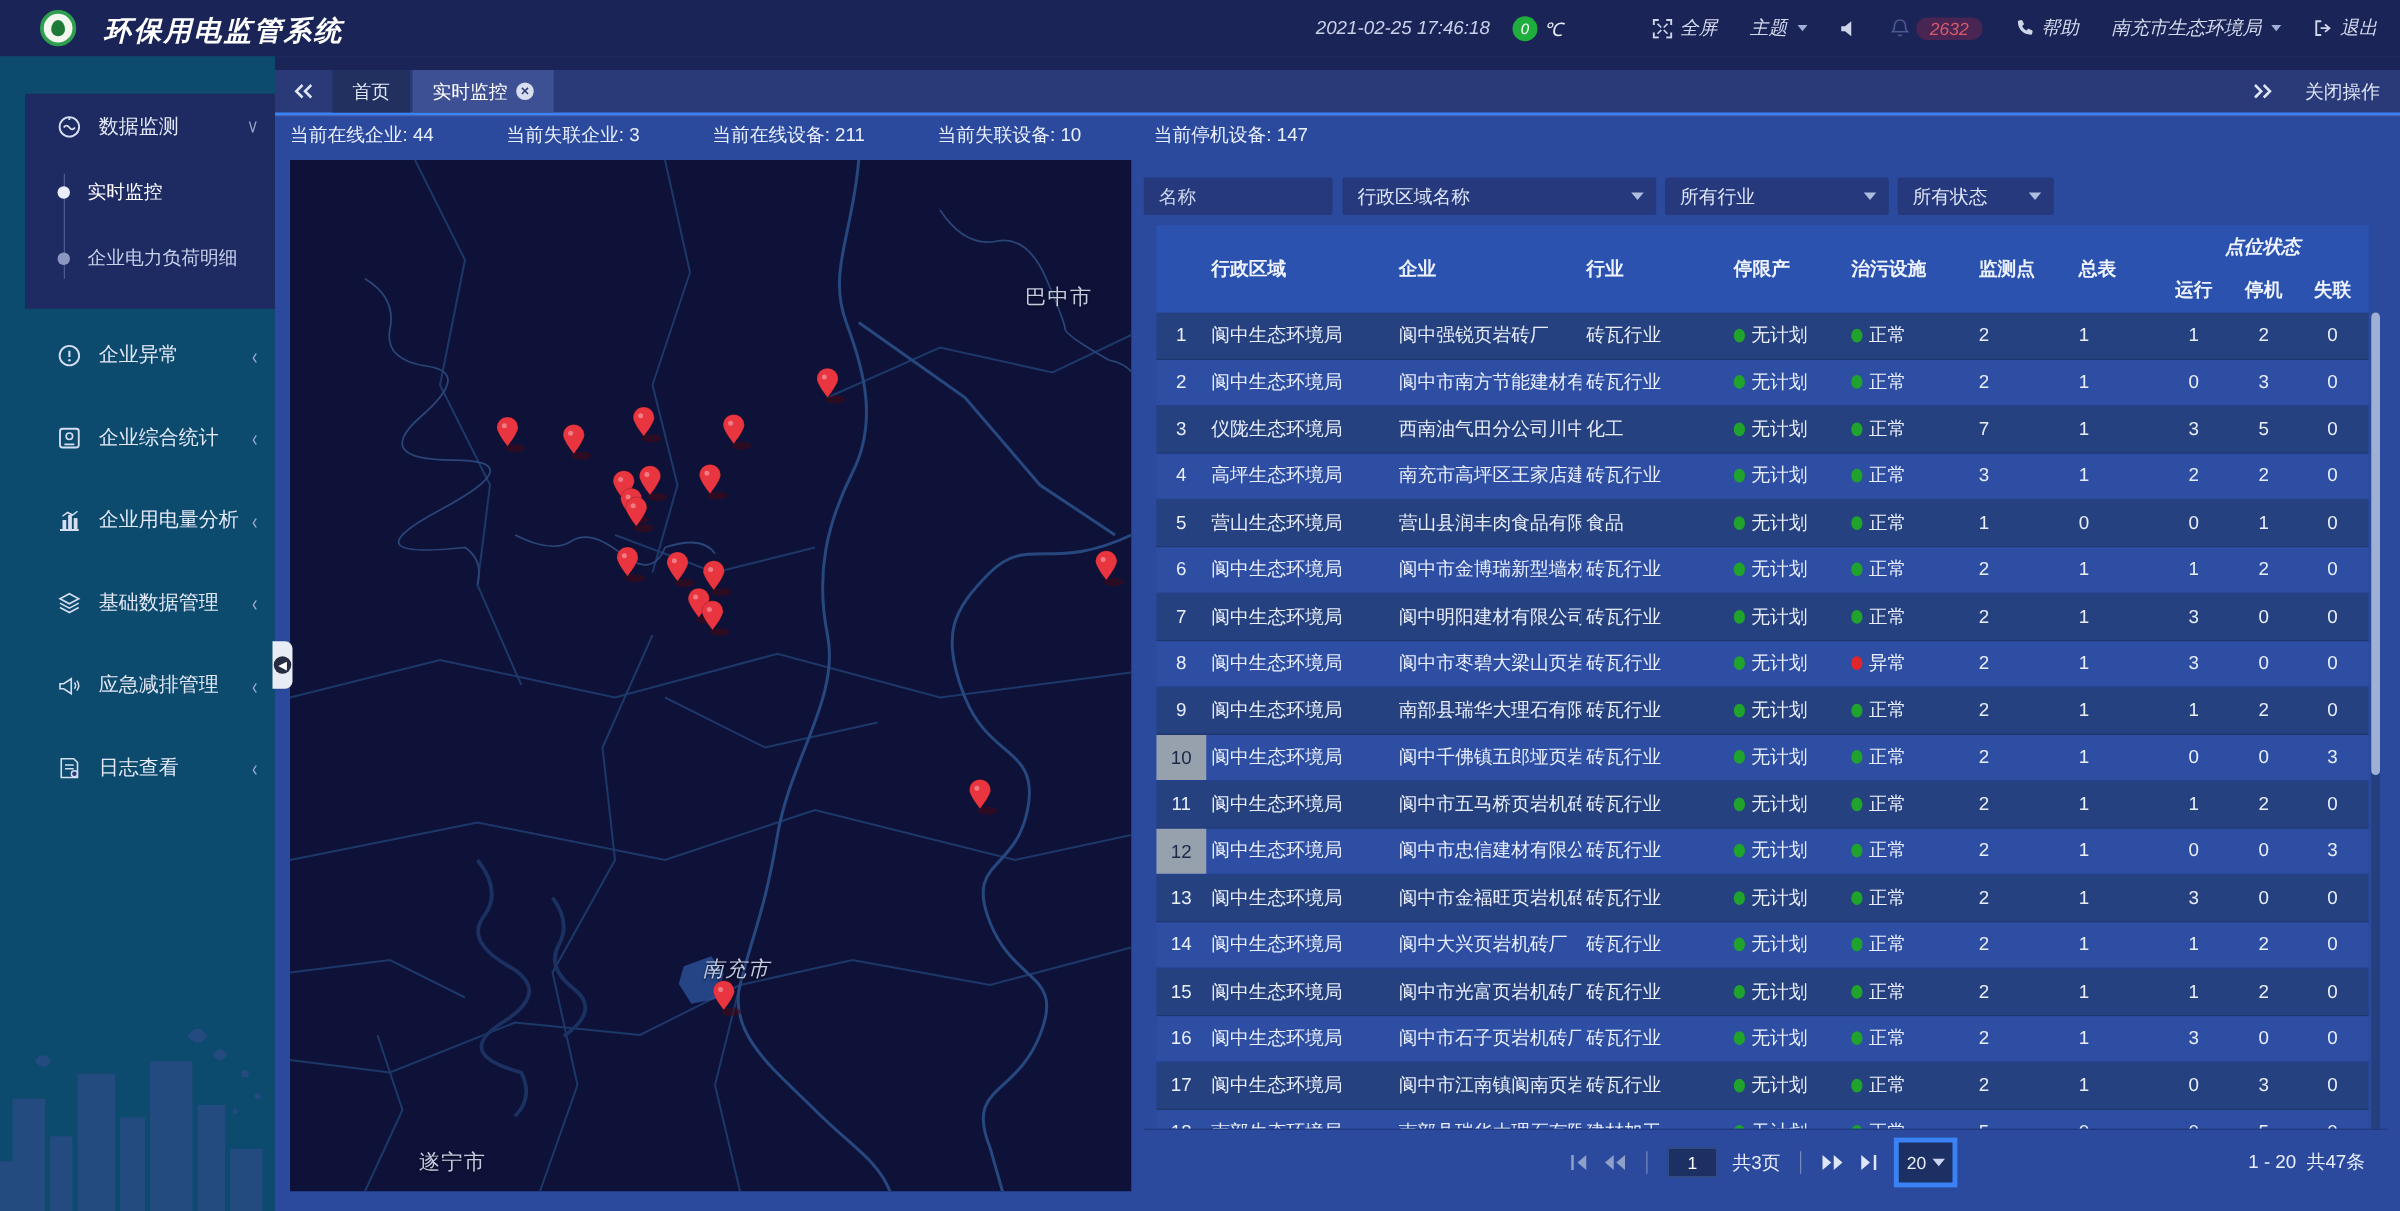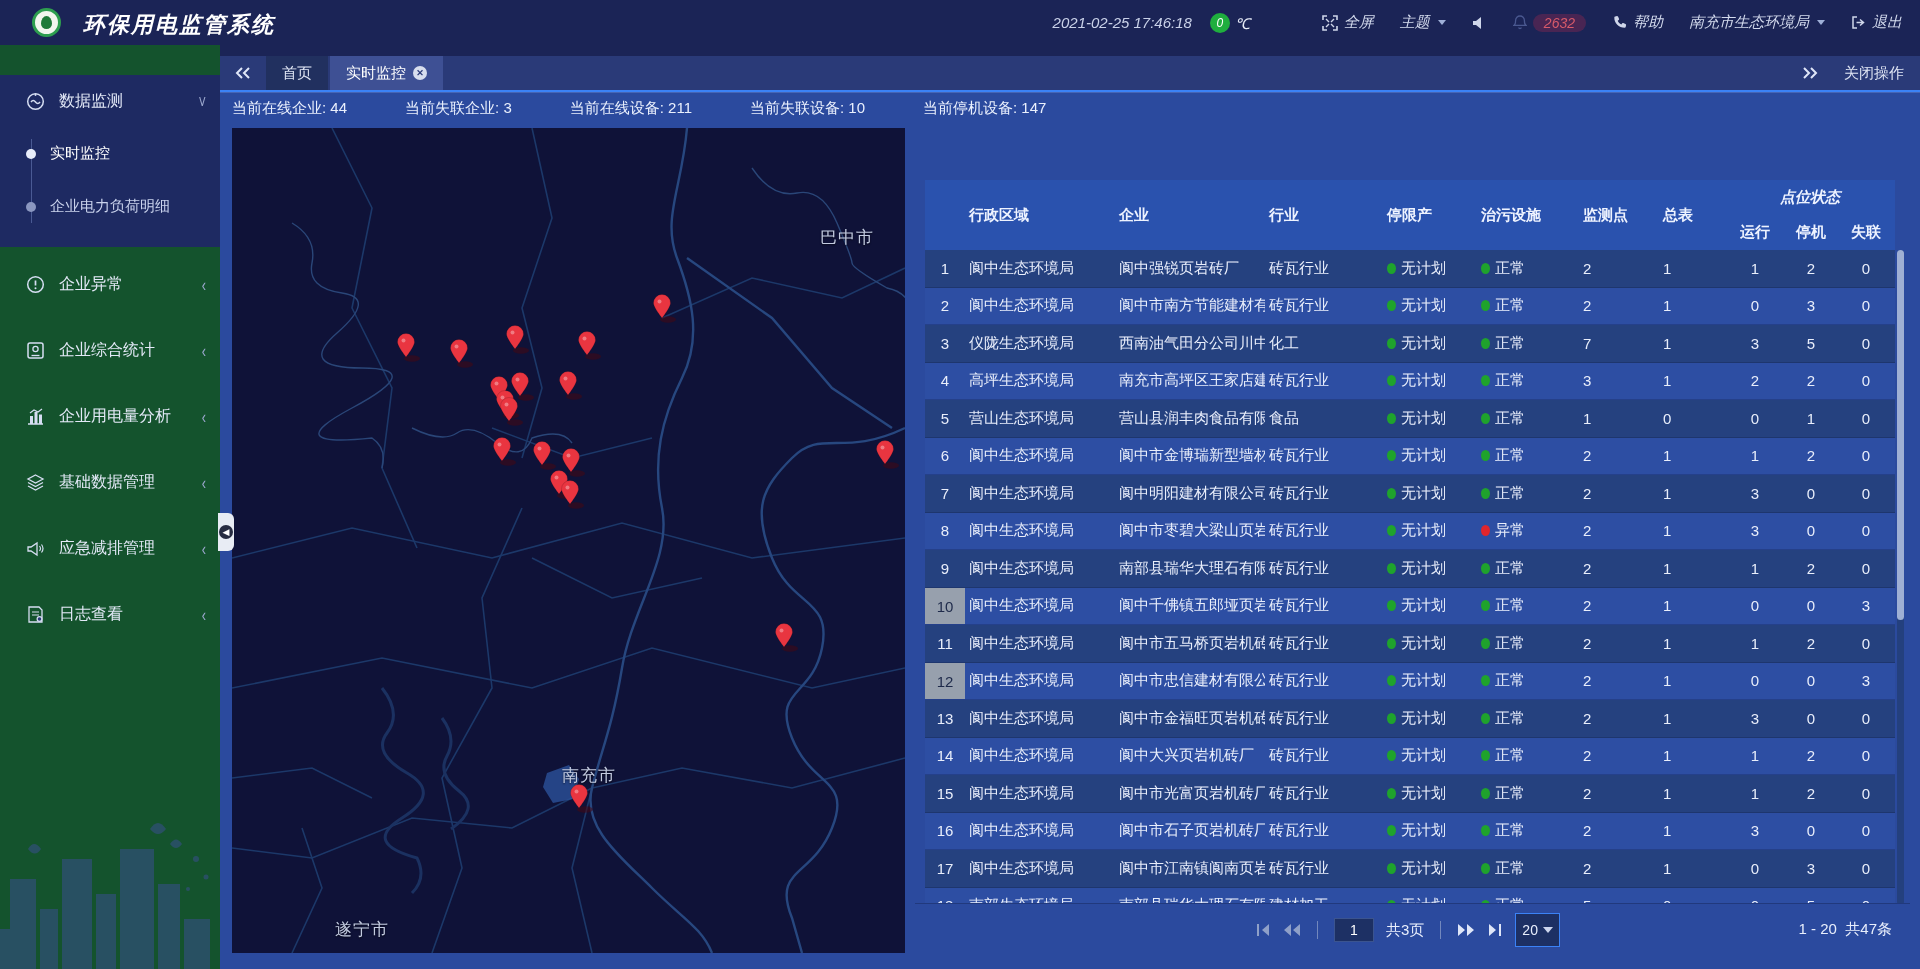--- a/index.html
+++ b/index.html
@@ -15,21 +15,21 @@
   .hdr-item { display:flex; align-items:center; gap:6px; color:#cfd6ea; font-size:15px; cursor:default;text-align:center; }
   .hdr-datetime { margin-right:18px; color:#c9d1e8; }
   .temp-badge { width:20px; height:20px; border-radius:50%; background:#1fae3e; color:#fff; font-size:12px; display:flex; align-items:center; justify-content:center; }
   .temp-unit { color:#e8ecf8; font-size:15px; margin-left:5px; margin-right:46px; }
   .hdr-btn { display:flex; align-items:center; gap:6px; color:#d4dbee; font-size:15px; margin-left:26px; cursor:pointer; }
   .caret { width:0; height:0; border-left:4px solid transparent; border-right:4px solid transparent; border-top:5px solid #9fb0d8; display:inline-block; margin-left:2px; }
   .bell-badge { background:rgba(150,40,80,.38); color:#d75a6a; border-radius:9px; padding:1px 11px; font-size:14px; }
   svg.hic { display:block; }
 
   
-  .sidebar { position:absolute; left:0; top:45px; width:220px; height:924px; background:#14532d; z-index:20; overflow:hidden; }
+  .sidebar { position:absolute; left:0; top:45px; width:220px; height:924px; background:#0c4a6e; z-index:20; overflow:hidden;padding-left:20px; }
   .menu-group-open { background:#1e2a62; padding-bottom:14px; }
   .menu-item { height:52px; display:flex; align-items:center; padding:0 14px 0 26px; color:#e3e9f7; font-size:16px; cursor:pointer; position:relative; }
   .menu-item .mi-label { margin-left:14px; flex:1; }
   .menu-item .chev { color:#9aa6cc; font-size:13px; transform:scaleY(1.4); }
   .top-space { height:30px; }
   .submenu { position:relative; padding-left:0; }
   .submenu-line { position:absolute; left:31px; top:12px; bottom:10px; width:1px; background:#4a5a94; }
   .sub-item { height:53px; display:flex; align-items:center; color:#c9d2ec; font-size:15px; cursor:pointer; position:relative; padding-left:50px; }
   .sub-item .dot { position:absolute; left:26px; top:50%; margin-top:-5px; width:10px; height:10px; border-radius:50%; background:#8b97c0; }
   .sub-item.active { color:#ffffff; }
@@ -93,21 +93,21 @@
   .vscroll { position:absolute; left:982px; top:122px; width:7px; height:655px; background:#24407e; border-radius:4px; }
   .vthumb { position:absolute; left:0; top:0; width:7px; height:370px; background:#9fb0d4; border-radius:4px; cursor:pointer; }
 
   
   .pager { position:absolute; left:0; top:775px; width:995px; height:52px; background:#2b4a9e; border-top:1px solid rgba(10,20,50,.3); display:flex; align-items:center; }
   .pager-center { position:absolute; left:340px; top:0; height:52px; display:flex; align-items:center; gap:12px; }
   .pg-ic { display:flex; align-items:center; cursor:pointer; }
   .pg-sep { width:1px; height:18px; background:#7388bd; margin:0 4px; }
   .pg-input { width:40px; height:24px; background:#1d3064; border:1px solid #3b548f; color:#fff; text-align:center; font-size:14px; font-family:inherit; }
   .pg-label { font-size:15px; color:#e8eefc; }
-  .pg-size { height:24px; background:#1d3064; border:1px solid #3b82f6; color:#e8eefc; font-size:14px; display:flex; align-items:center; padding:16px 6px; gap:5px; cursor:pointer; }
+  .pg-size { height:24px; background:#1d3064; border:4px solid #3b82f6; color:#e8eefc; font-size:14px; display:flex; align-items:center; padding:16px 6px; gap:5px; cursor:pointer; }
   .pg-summary { position:absolute; right:18px; font-size:15px; color:#e8eefc; }
 </style>
 </head>
 <body>
 
 <header class="app-header">
   <div class="logo">
       <div class="logo-core"></div>
     </div>
   <div class="app-title">环保用电监管系统</div>
@@ -426,27 +426,44 @@
         </g>
         <g transform="translate(347,680)">
           <ellipse cx="6" cy="1.5" rx="8" ry="3.2" fill="rgba(70,8,18,0.55)"></ellipse>
           <path d="M0 0 C0 0 -8.5 -10.5 -8.5 -15 a8.5 8.5 0 1 1 17 0 C8.5 -10.5 0 0 0 0 Z" fill="#e93540" stroke="rgba(0,0,0,0.25)" stroke-width="0.6"></path>
           <circle cx="-2.5" cy="-16.5" r="2" fill="rgba(255,255,255,0.35)"></circle>
         </g>
       </g>
   </svg>
   <div id="map-cities">
       <div class="map-city" style="left: 588px; top: 98px;">巴中市</div>
-      <div class="map-city" style="left: 330px; top: 636px;">南充市</div>
+      <div class="map-city" style="left: 330px; top: 636px; font-style: italic;">南充市</div>
       <div class="map-city" style="left: 103px; top: 790px;">遂宁市</div>
     </div>
 </div>
 
 <div class="right-panel">
 
+  <div class="filter-row">
+    <div class="fbox" style="left:0; width:151px;">
+      <input type="text" placeholder="名称" style="">
+    </div>
+    <div class="fbox" style="left:159px; width:251px;">
+      <span class="sel-label">行政区域名称</span>
+      <span class="fchev"></span>
+    </div>
+    <div class="fbox" style="left:417px; width:179px;">
+      <span class="sel-label">所有行业</span>
+      <span class="fchev"></span>
+    </div>
+    <div class="fbox" style="left:603px; width:125px;">
+      <span class="sel-label">所有状态</span>
+      <span class="fchev"></span>
+    </div>
+  </div>
 
   <div class="tbl">
     <div class="thead">
       <div class="th w-no"></div>
       <div class="th w-region">行政区域</div>
       <div class="th w-company">企业</div>
       <div class="th w-industry">行业</div>
       <div class="th w-prod">停限产</div>
       <div class="th w-treat">治污设施</div>
       <div class="th w-mon">监测点</div>

